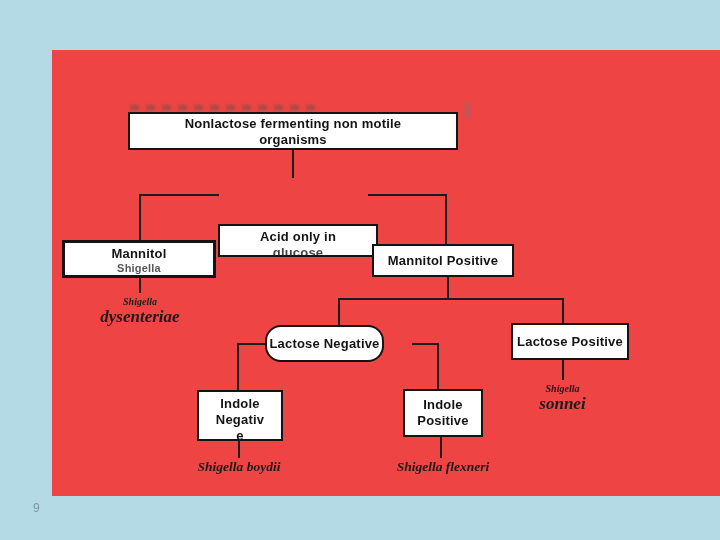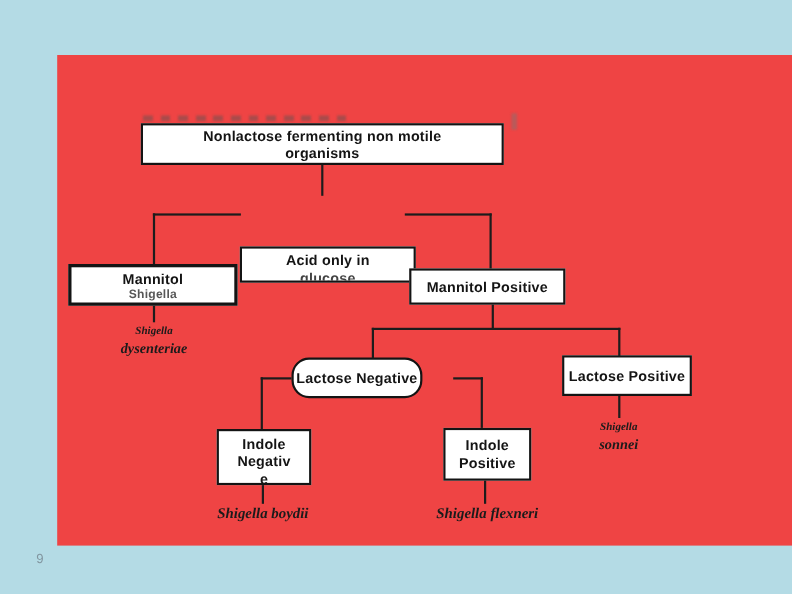--- a/index.html
+++ b/index.html
@@ -23,21 +23,21 @@
   .node .ln.small{font-size:11px;line-height:13px;color:#3a3a3a;}
   .node.thick{border-width:3px;}
   .edge{position:absolute;background:#1c1c1c;}
   .edge.h{height:2px;}
   .edge.v{width:2px;}
   .species{
     position:absolute;text-align:center;color:#1b1b1b;
     font-family:"Liberation Serif", serif;font-style:italic;font-weight:600;
   }
   .species .ln1{display:block;font-size:10px;line-height:16px;}
-  .species .ln2{display:block;font-size:13px;line-height:13px;}
+  .species .ln2{display:block;font-size:17px;line-height:13px;}
   .species.single{font-size:13.5px;line-height:16px;}
   .pagenum{
     position:absolute;left:33px;top:501px;font-size:12px;color:#8296a0;
   }
   .artifact{
     position:absolute;opacity:.45;filter:blur(.8px);
     background:repeating-linear-gradient(90deg,#555 0 9px,transparent 9px 16px);
   }
 </style>
 </head>

